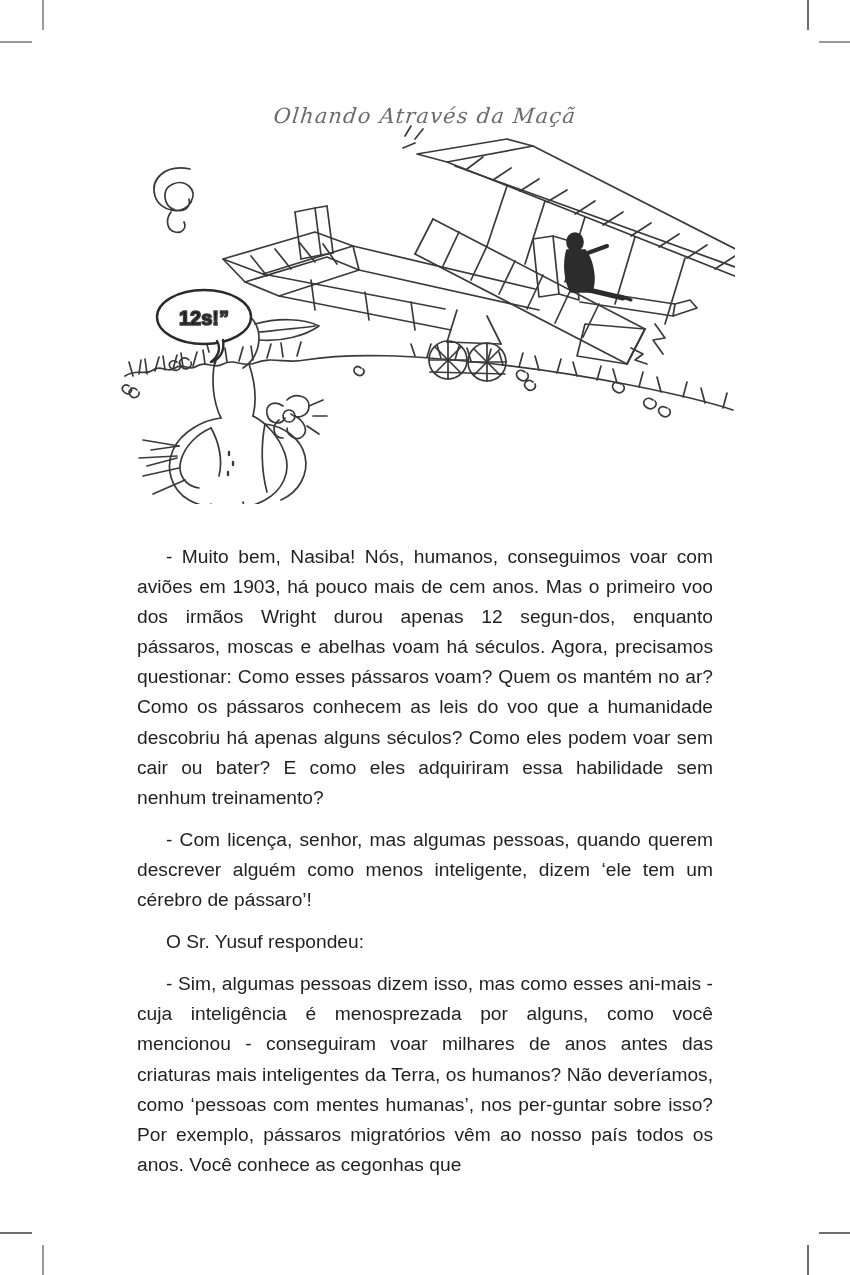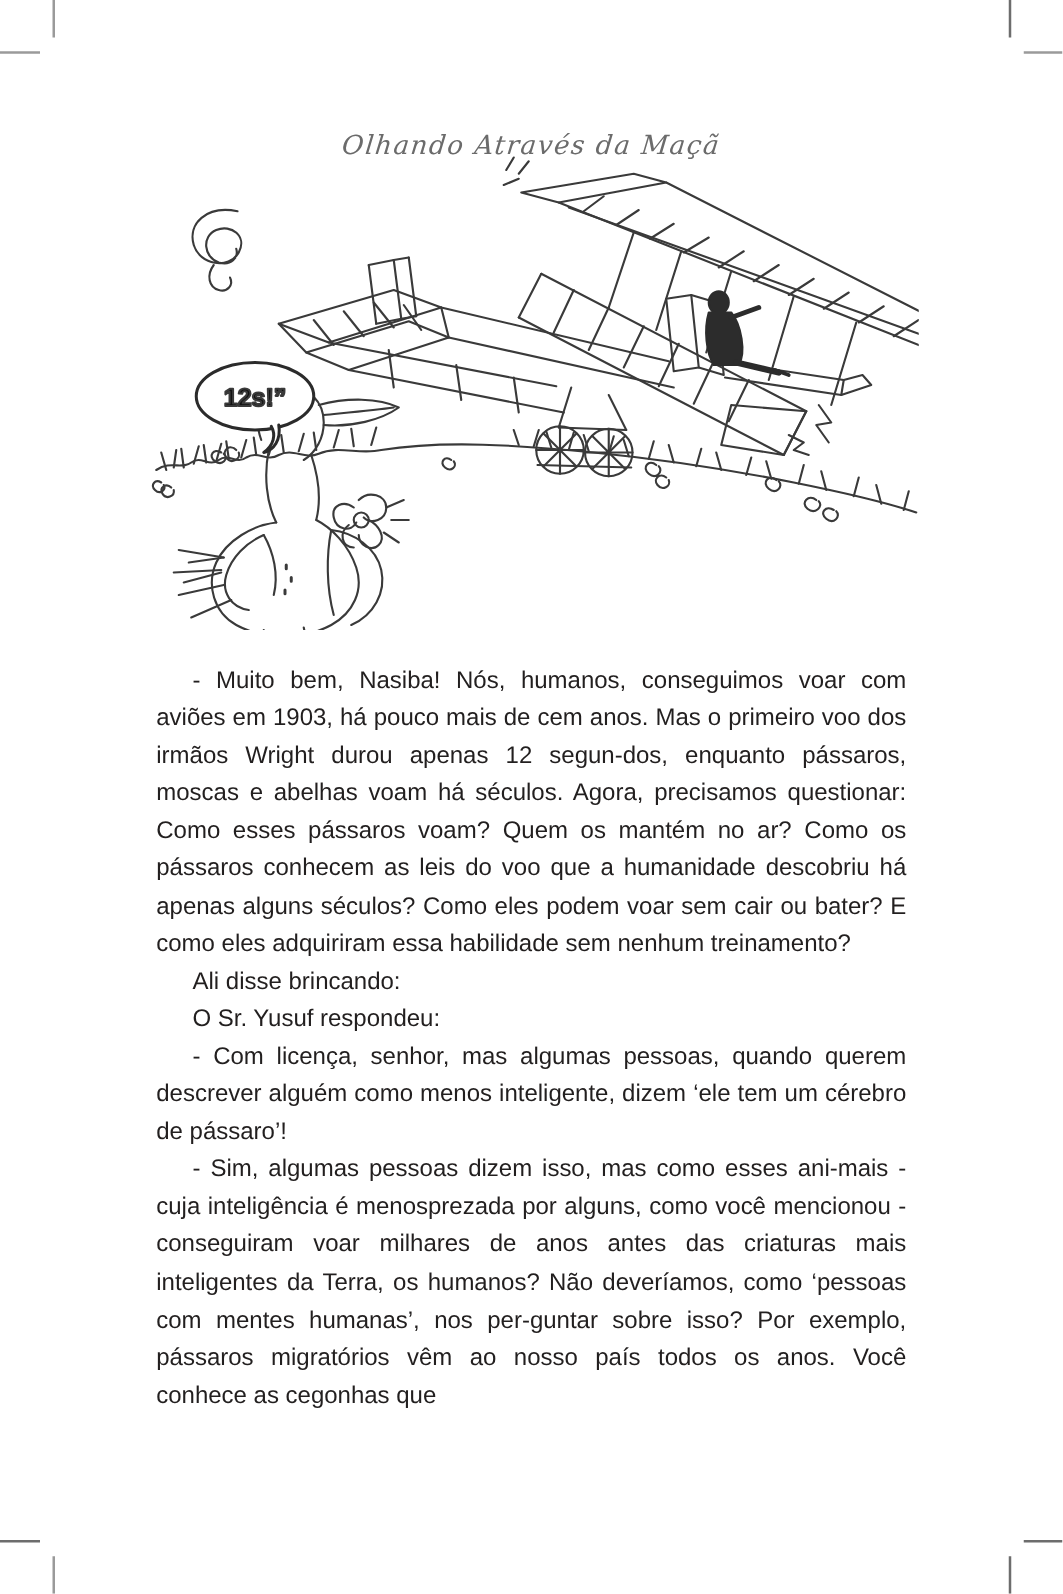--- a/index.html
+++ b/index.html
@@ -77,21 +77,21 @@
   }
 
   
   .body-text {
     position: absolute;
     left: 0;
     top: 530px;
     width: 600px;
   }
   .para {
-    margin: 0;
+    margin: 12px;
     font-size: 19.2px;
     line-height: 30.1px;
     text-align: justify;
     text-justify: inter-word;
     text-indent: 29px;
     color: #221f1f;
     hyphens: manual;
   }
 
   
@@ -303,20 +303,19 @@
         <ellipse cx="89" cy="193" rx="47" ry="27" fill="#ffffff" stroke="#2b2b2b" stroke-width="2.4"></ellipse>
         <path d="M108 216 C110 228 104 236 96 238 C104 232 106 224 102 217" fill="#ffffff" stroke="#2b2b2b" stroke-width="2.4"></path>
         <text class="speech-text" x="89" y="201" text-anchor="middle">12s!”</text>
       </g>
 
     </svg>
   </div>
 
   <div class="body-text">
     <p class="para">- Muito bem, Nasiba! Nós, humanos, conseguimos voar com aviões em 1903, há pouco mais de cem anos. Mas o primeiro voo dos irmãos Wright durou apenas 12 segun-dos, enquanto pássaros, moscas e abelhas voam há séculos. Agora, precisamos questionar: Como esses pássaros voam? Quem os mantém no ar? Como os pássaros conhecem as leis do voo que a humanidade descobriu há apenas alguns séculos? Como eles podem voar sem cair ou bater? E como eles adquiriram essa habilidade sem nenhum treinamento?</p>
-    <p class="para">Ali disse brincando:</p>
+    <p class="para">- Com licença, senhor, mas algumas pessoas, quando querem descrever alguém como menos inteligente, dizem ‘ele tem um cérebro de pássaro’!</p>
     <p class="para">O Sr. Yusuf respondeu:</p>
-    <p class="para">- Com licença, senhor, mas algumas pessoas, quando querem descrever alguém como menos inteligente, dizem ‘ele tem um cérebro de pássaro’!</p>
     <p class="para">- Sim, algumas pessoas dizem isso, mas como esses ani-mais - cuja inteligência é menosprezada por alguns, como você mencionou - conseguiram voar milhares de anos antes das criaturas mais inteligentes da Terra, os humanos? Não deveríamos, como ‘pessoas com mentes humanas’, nos per-guntar sobre isso? Por exemplo, pássaros migratórios vêm ao nosso país todos os anos. Você conhece as cegonhas que</p>
   </div>
 
 
 </div>
 
 </body></html>

